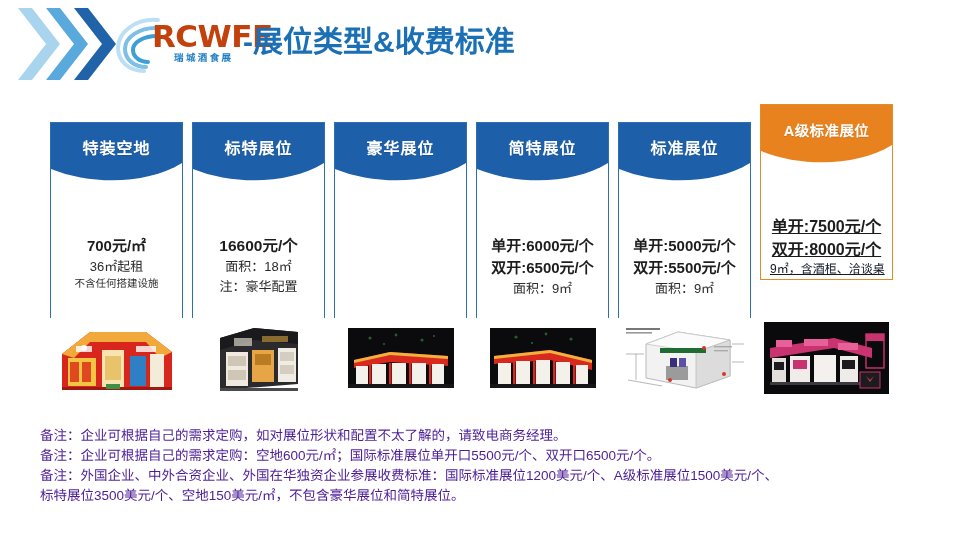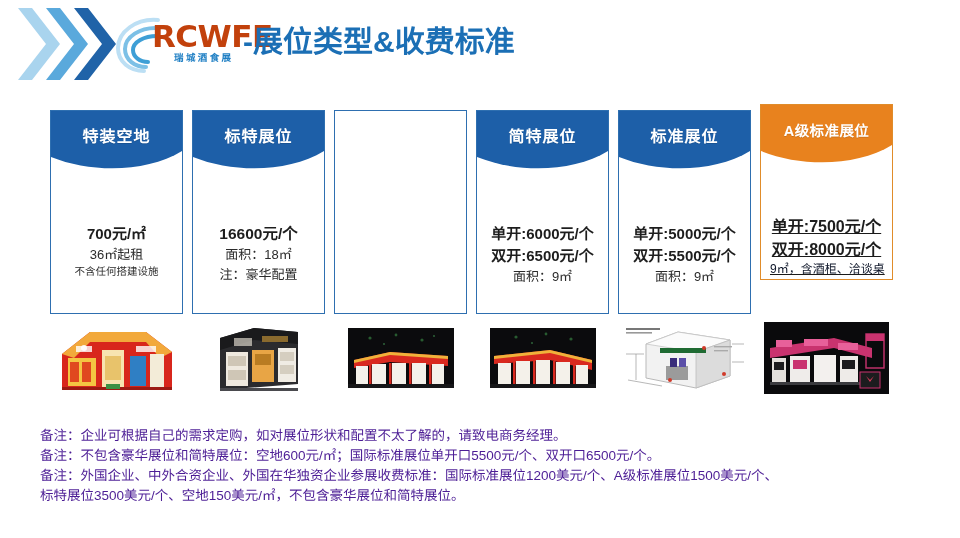--- a/index.html
+++ b/index.html
@@ -56,21 +56,21 @@
     line-height:1.2;
     text-align:center;
   }
 
   
   .cards{
     position:absolute; left:0; top:104px; width:960px; height:180px;
   }
   .card{
     position:absolute;
-    top:6px;
+    top:18px;
     width:133px;
     height:204px;
     background:#ffffff;
     border:1.4px solid #2e6fb0;
     box-sizing:border-box;
     overflow:hidden;
   }
   .card.accent{
     top:0px;
     height:176px;
@@ -206,20 +206,26 @@
       <div class="card-title">标特展位</div>
     </div>
     <div class="card-body">
       <div class="price big">16600元/个</div>
       <div class="sub">面积：18㎡</div>
       <div class="sub">注：豪华配置</div>
     </div>
   </div>
 
   <div class="card" style="left:334px;">
+    <div class="card-head">
+      <svg class="bg" width="131" height="62" viewBox="0 0 131 62" preserveAspectRatio="none">
+        <path d="M0 0 H131 V40 C95 62 40 62 0 46 Z" fill="#1d5fa8"></path>
+      </svg>
+      <div class="card-title">豪华展位</div>
+    </div>
   </div>
 
   <div class="card" style="left:476px;">
     <div class="card-head">
       <svg class="bg" width="131" height="62" viewBox="0 0 131 62" preserveAspectRatio="none">
         <path d="M0 0 H131 V40 C95 62 40 62 0 46 Z" fill="#1d5fa8"></path>
       </svg>
       <div class="card-title">简特展位</div>
     </div>
     <div class="card-body">
@@ -393,16 +399,16 @@
       <rect x="106" y="16" width="18" height="7" fill="#c9336f"></rect>
       <rect x="100" y="54" width="20" height="16" fill="#1c1c1e" stroke="#c9336f" stroke-width="1"></rect>
       <path d="M106 58 l4 4 4 -4 -4 6 z" fill="#e03b5a"></path>
     </svg>
   </div>
 
 </div>
 
 <div class="notes">
   <div class="line">备注：企业可根据自己的需求定购，如对展位形状和配置不太了解的，请致电商务经理。</div>
-  <div class="line">备注：不包含豪华展位和简特展位：空地600元/㎡；国际标准展位单开口5500元/个、双开口6500元/个。</div>
+  <div class="line">备注：企业可根据自己的需求定购：空地600元/㎡；国际标准展位单开口5500元/个、双开口6500元/个。</div>
   <div class="line">备注：外国企业、中外合资企业、外国在华独资企业参展收费标准：国际标准展位1200美元/个、A级标准展位1500美元/个、</div>
   <div class="line">标特展位3500美元/个、空地150美元/㎡，不包含豪华展位和简特展位。</div>
 </div>
 
 </body></html>

